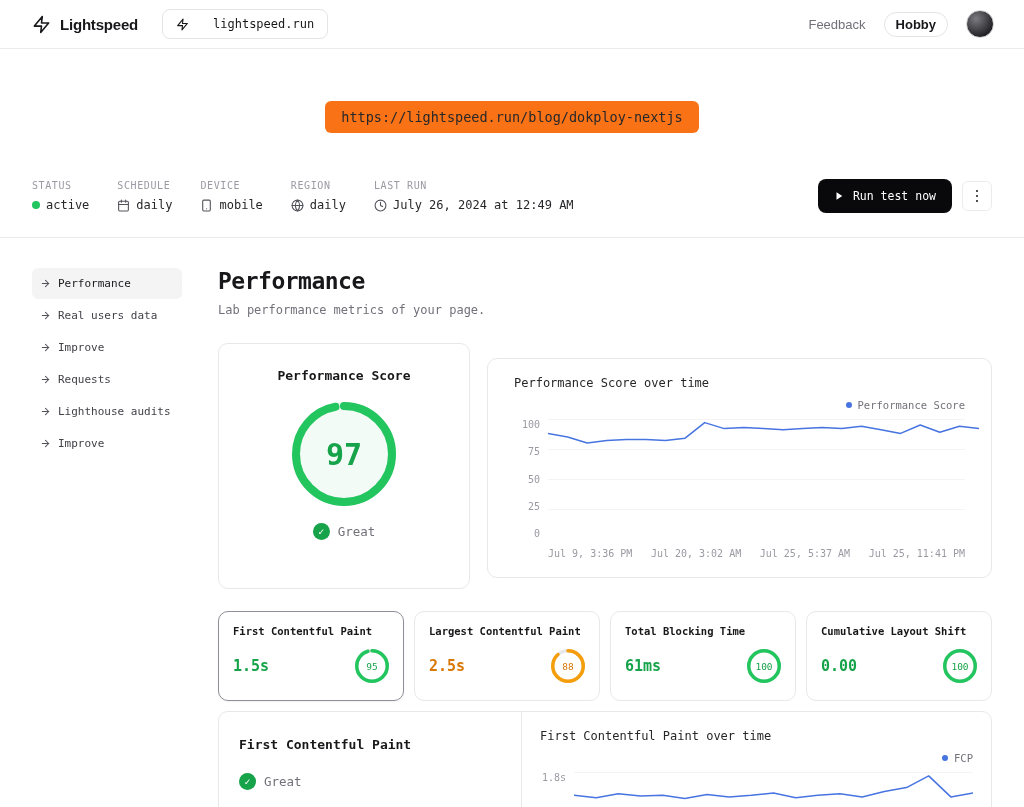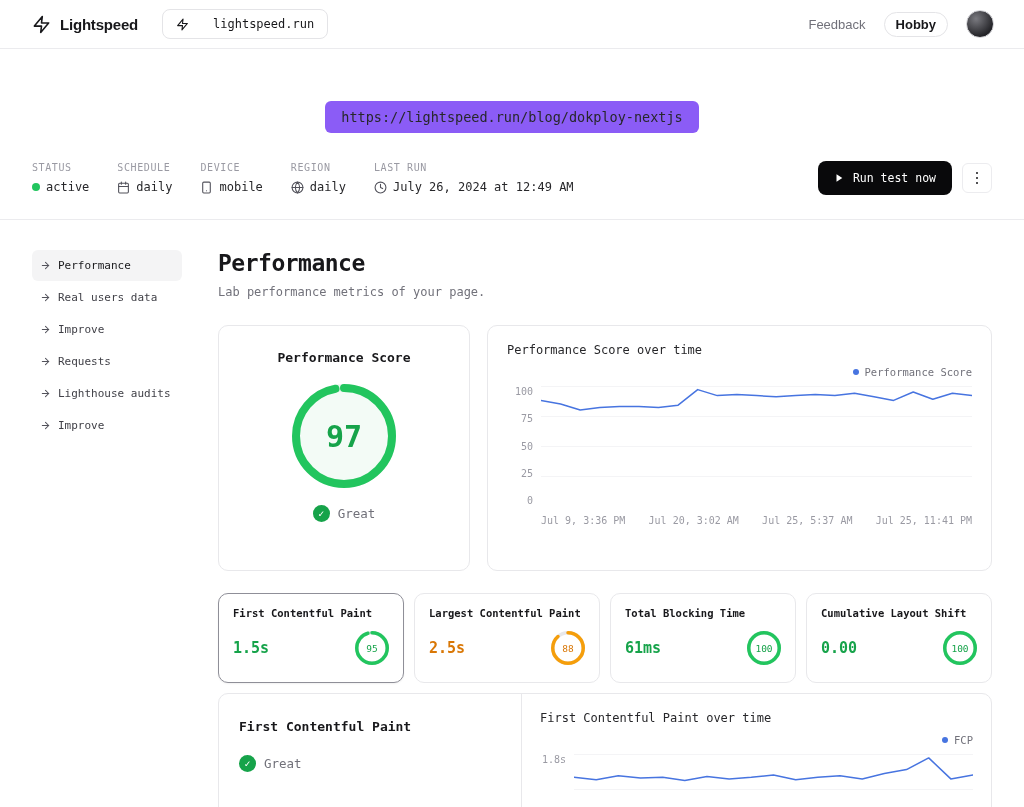--- a/index.html
+++ b/index.html
@@ -14,24 +14,24 @@
   .logo { display:flex; align-items:center; margin-right:9px; }
   .brand { font-weight:700; font-size:15px; letter-spacing:-0.2px; }
   .proj-btn { display:flex; align-items:center; gap:24px; margin-left:24px; border:1px solid #e4e4e7; background:#fff; border-radius:8px; padding:7px 13px; font-family:inherit; font-size:12px; color:#18181b; cursor:pointer; }
   .h-right { display:flex; align-items:center; gap:18px; }
   .feedback { font-size:13px; color:#71717a; text-decoration:none; cursor:pointer; }
   .plan-badge { border:1px solid #e4e4e7; border-radius:999px; padding:4px 11px; font-size:13px; font-weight:700; cursor:pointer; }
   .avatar { width:28px; height:28px; border-radius:50%; background:radial-gradient(circle at 35% 30%, #7a7a80, #232327 72%); border:1px solid #d4d4d8; cursor:pointer; }
 
   
   .url-wrap { display:flex; justify-content:center; margin-top:52px; }
-  .url-box { background:#8b5cf6; border-radius:6px; padding:8px 16px; font-size:13.5px; color:#27272a; cursor:pointer; }
+  .url-box { background:#f97316; border-radius:6px; padding:8px 16px; font-size:13.5px; color:#27272a; cursor:pointer; }
 
   
-  .status-row { margin-top:28px; padding:0 32px; display:flex; justify-content:space-between; align-items:center; }
+  .status-row { margin-top:46px; padding:0 32px; display:flex; justify-content:space-between; align-items:center; }
   .status-items { display:flex; gap:28px; }
   .s-item .lab { font-size:10px; color:#9a9aa3; letter-spacing:0.6px; margin-bottom:7px; }
   .s-item .val { font-size:12px; color:#27272a; display:flex; align-items:center; gap:6px; }
   .dot { width:8px; height:8px; border-radius:50%; background:#22c55e; display:inline-block; }
   .s-icon { color:#52525b; display:flex; }
   .actions { display:flex; align-items:center; gap:10px; }
   .run-btn { background:#09090b; color:#fff; border:none; border-radius:8px; padding:10px 16px; font-family:inherit; font-size:11.5px; display:flex; align-items:center; gap:9px; cursor:pointer; }
   .kebab-btn { width:30px; height:30px; border:1px solid #ececef; background:#fff; border-radius:6px; display:flex; align-items:center; justify-content:center; flex-direction:column; gap:2.5px; cursor:pointer; }
   .kdot { width:2.5px; height:2.5px; border-radius:50%; background:#18181b; }
 
@@ -51,21 +51,21 @@
   .card { border:1px solid #e8e8eb; border-radius:10px; background:#fff; }
 
   .row1 { display:flex; gap:17px; margin-top:26px; }
   .score-card { width:252px; flex:none; height:246px; display:flex; flex-direction:column; align-items:center; padding-top:24px; }
   .score-title { font-size:13px; font-weight:700; }
   .gauge { position:relative; margin-top:19px; }
   .gauge .num-big { position:absolute; inset:0; display:flex; align-items:center; justify-content:center; font-size:30px; font-weight:700; color:#16a34a; }
   .great-row { display:flex; align-items:center; gap:8px; margin-top:17px; color:#71717a; font-size:12.5px; }
   .check { width:17px; height:17px; border-radius:50%; background:#16a34a; color:#fff; font-size:10px; display:flex; align-items:center; justify-content:center; }
 
-  .chart-card { flex:1; height:246px; padding:17px 19px; min-width:0; }
+  .chart-card { flex:1; height:220px; padding:17px 26px; min-width:0;margin-top:15px; }
   .chart-title { font-size:12px; color:#27272a; }
   .legend { display:flex; justify-content:flex-end; align-items:center; gap:6px; margin-top:9px; font-size:10.5px; color:#71717a; }
   .ldot { width:6px; height:6px; border-radius:50%; background:#4774e0; }
   .chart-body { display:flex; margin-top:8px; }
   .yticks { width:26px; flex:none; display:flex; flex-direction:column; justify-content:space-between; align-items:flex-end; font-size:10px; color:#9a9aa3; margin-right:8px; }
   .plot { flex:1; min-width:0; background-image:linear-gradient(#f4f4f6 1px, transparent 1px); background-size:100% 30px; }
   .xticks { display:flex; justify-content:space-between; font-size:10px; color:#9a9aa3; margin-top:9px; padding-left:34px; }
 
   .row2 { display:flex; gap:10px; margin-top:22px; }
   .m-card { flex:1; height:90px; padding:13px 14px; cursor:pointer; }

